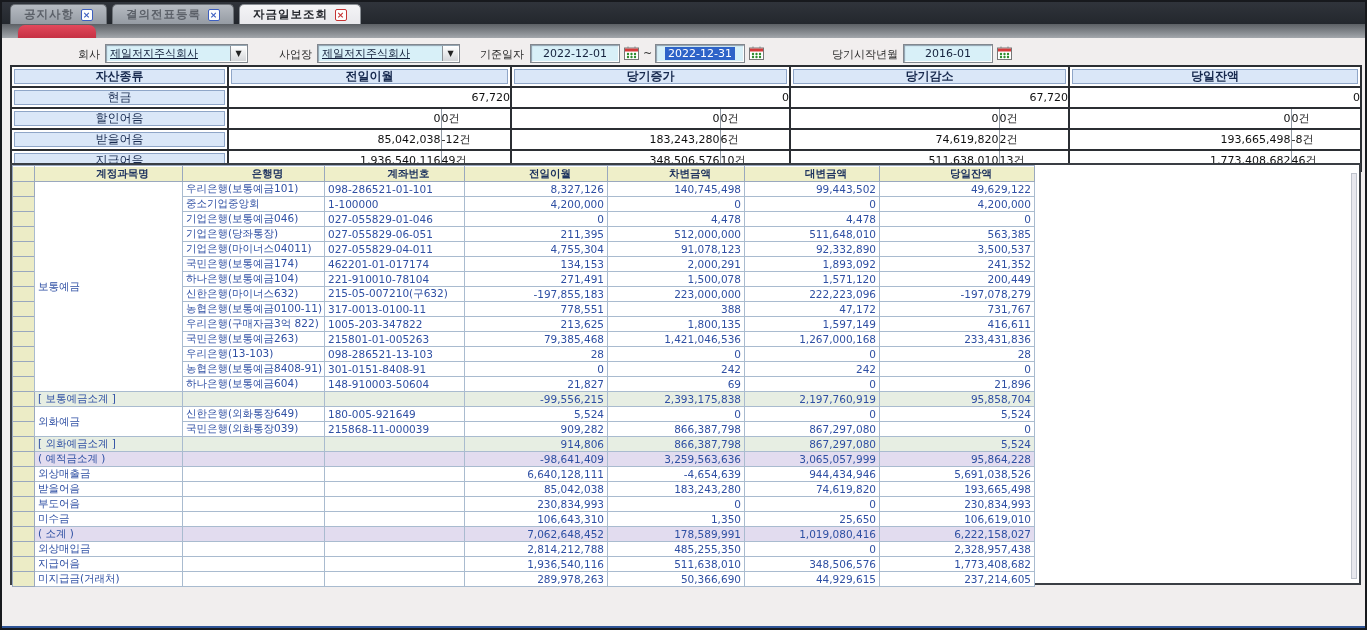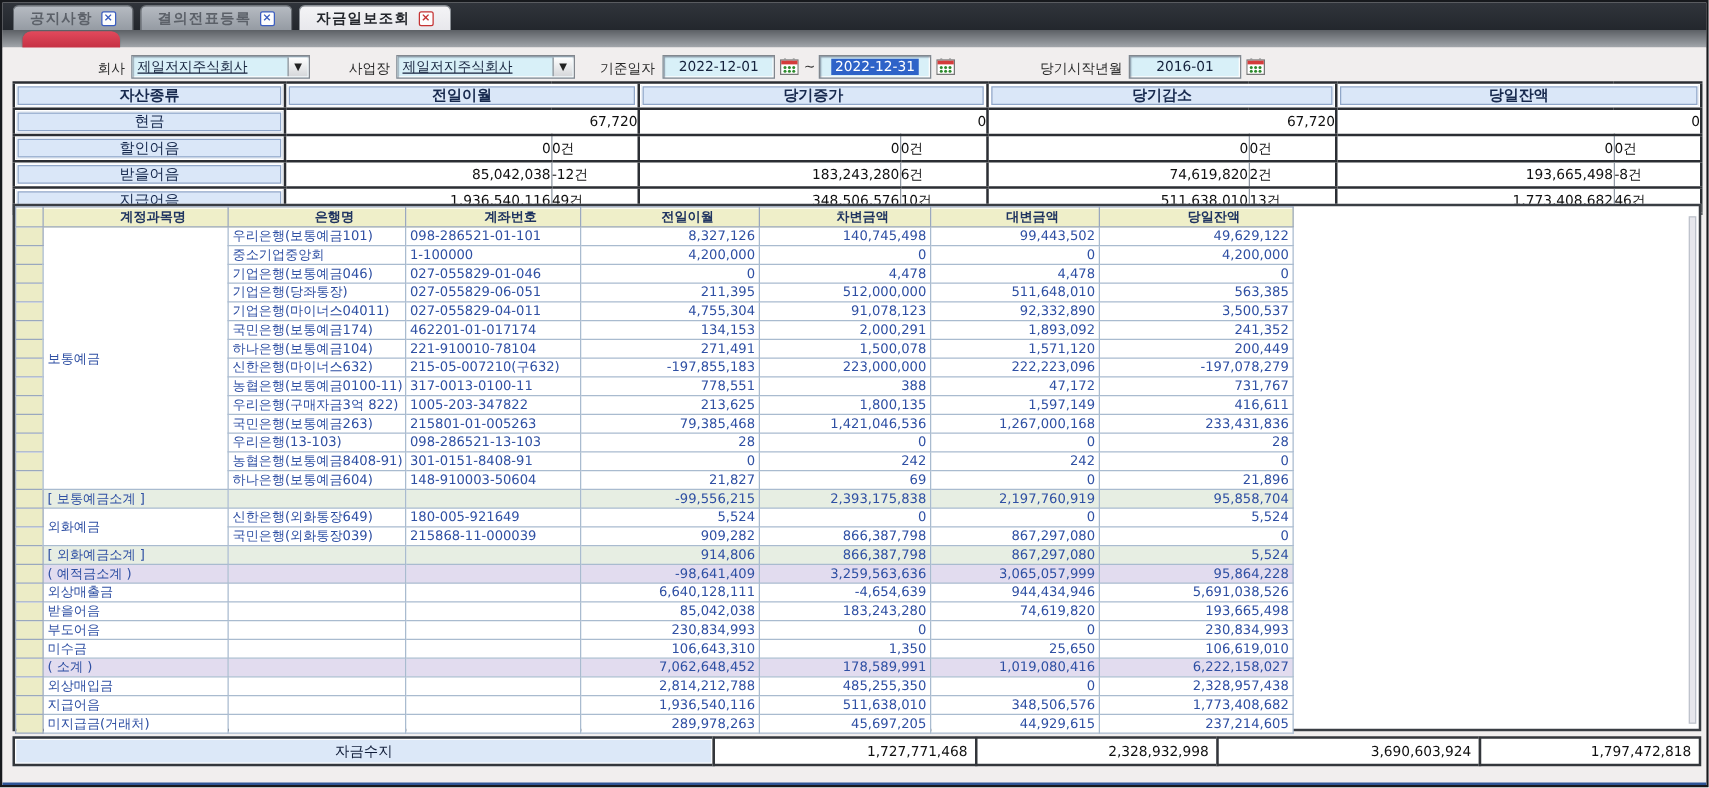--- a/index.html
+++ b/index.html
@@ -536,31 +536,24 @@
               <td class="num">511,638,010</td>
               <td class="num">348,506,576</td>
               <td class="num">1,773,408,682</td>
             </tr>
             <tr class="">
               <td class="ind"></td>
               <td class="name">미지급금(거래처)</td>
               <td class="txt"></td>
               <td class="txt"></td>
               <td class="num">289,978,263</td>
-              <td class="num">45,697,205</td>
+              <td class="num">50,366,690</td>
               <td class="num">44,929,615</td>
               <td class="num">237,214,605</td>
             </tr>
           </tbody>
       </table>
       <div class="vscroll"></div>
     </div>
 
-    <div class="footer">
-      <div class="fbox label">자금수지</div>
-    <div class="fbox val v0">1,727,771,468</div>
-        <div class="fbox val v1">2,328,932,998</div>
-        <div class="fbox val v2">3,690,603,924</div>
-        <div class="fbox val v3">1,797,472,818</div>
-      </div>
 
   </div>
 </div>
 
 </body></html>

